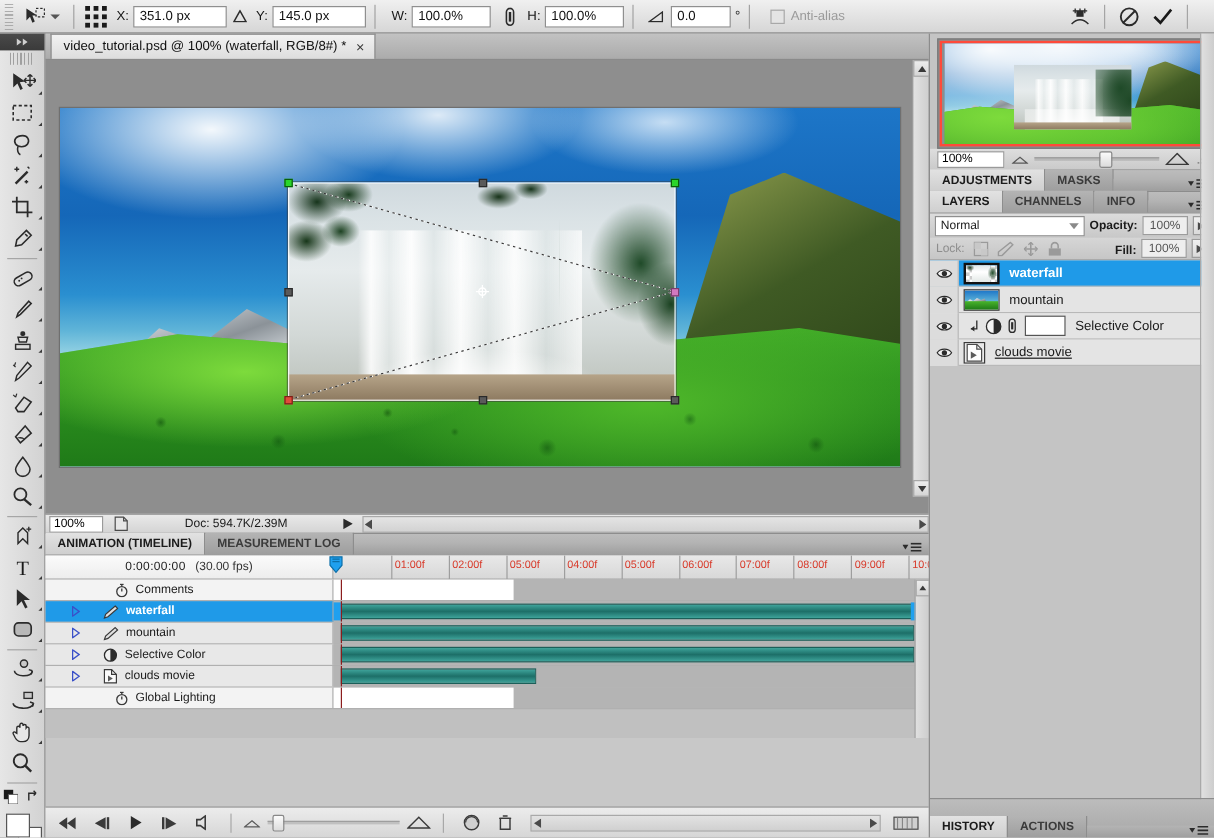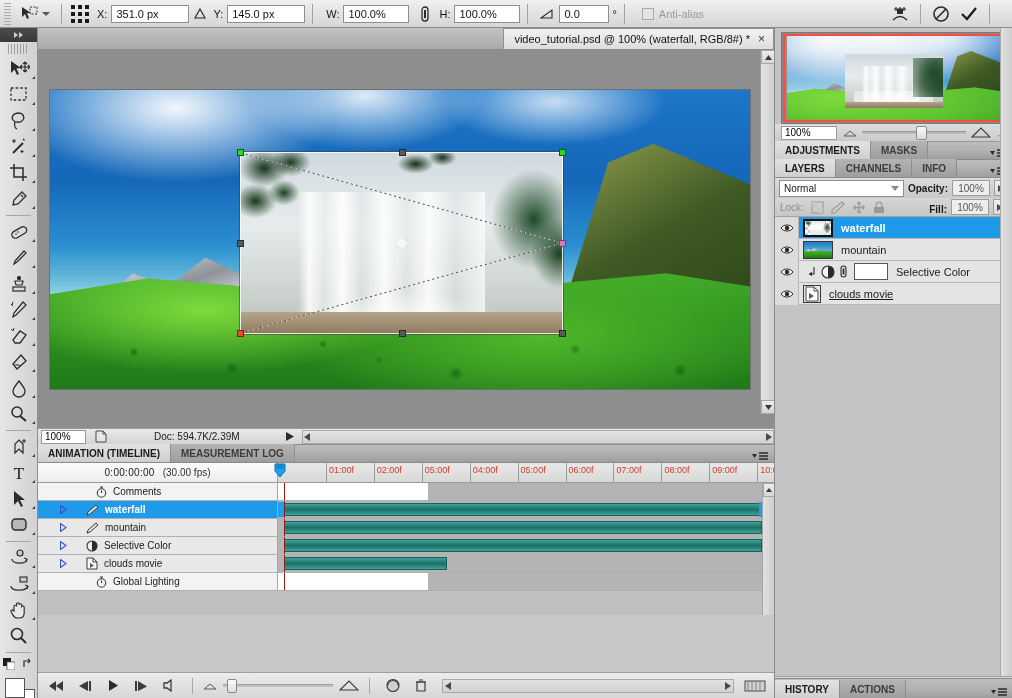--- a/index.html
+++ b/index.html
@@ -61,21 +61,21 @@
     border-left:3px solid transparent; border-bottom:3px solid #3a3a3a; }
   .tb-div { height:1px; background:#a6a6a6; margin:3px 6px; }
   .swatches { position:relative; width:38px; height:36px; margin-top:4px;}
   .sw-fg { position:absolute; left:5px; top:2px; width:20px;height:20px; background:#fff; border:1px solid #555;}
   .sw-bg { position:absolute; left:15px; top:13px; width:20px;height:20px; background:#fff; border:1px solid #555;}
 
   
   .tabbar {
     position:absolute; left:38px; top:28px; width:736px; height:22px;
     background:linear-gradient(#c2c2c2,#ababab); border-bottom:1px solid #8a8a8a;
-    display:flex; align-items:flex-end;justify-content:flex-end;
+    display:flex; align-items:flex-end;
   }
   .doctab {
     height:21px; background:linear-gradient(#f2f2f2,#dddddd);
     border:1px solid #8f8f8f; border-bottom:none;
     display:flex; align-items:center; gap:8px; padding:0 8px 0 10px;
     font-size:11px; color:#111; margin-left:4px;
   }
   .tab-close { font-size:12px; color:#3a3a3a; line-height:1; }
 
   
@@ -325,21 +325,21 @@
   .lr-name.link { text-decoration:underline; }
   .mask-thumb { width:34px; height:17px; background:#fff; border:1px solid #555; }
   .adj-row-icons { display:flex; align-items:center; gap:4px; margin-left:8px;}
   .layers-scroll { position:absolute; right:0; top:0; width:12px; height:100%;
      background:linear-gradient(to right,#e0e0e0,#cdcdcd); border-left:1px solid #a9a9a9;}
   .layers-footer {
     position:absolute; left:0; bottom:0; width:100%; height:22px;
     background:linear-gradient(#dadada,#c6c6c6); border-top:1px solid #a2a2a2;
     display:flex; align-items:center; justify-content:flex-end; gap:9px; padding-right:10px;
   }
-  .hist-tabs { position:absolute; left:0; bottom:0; width:238px; height:20px;
+  .hist-tabs { position:absolute; left:0; bottom:0; width:238px; height:33px;
      background:linear-gradient(#bcbcbc,#a8a8a8); display:flex; align-items:flex-end;
      border-top:1px solid #8c8c8c;}
   svg { display:block; }
 </style>
 </head>
 <body>
 
 <div class="app">
 
   <div class="options-bar">

